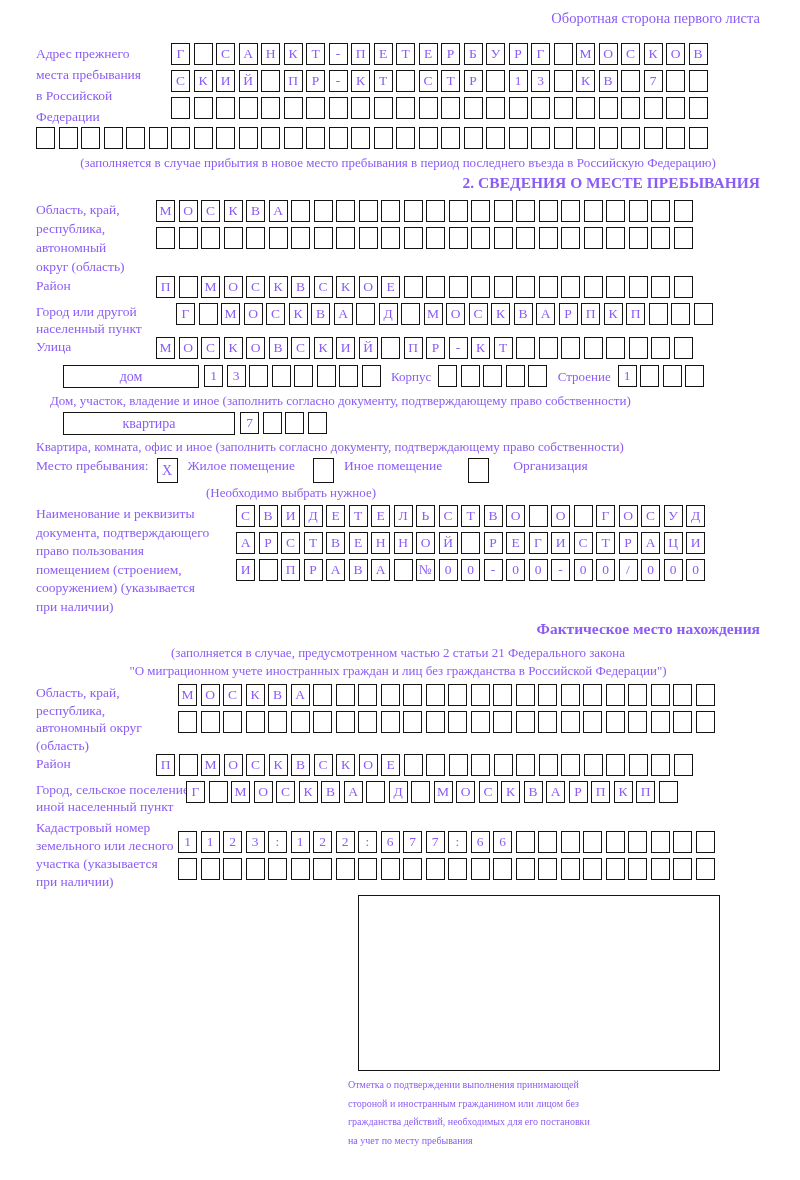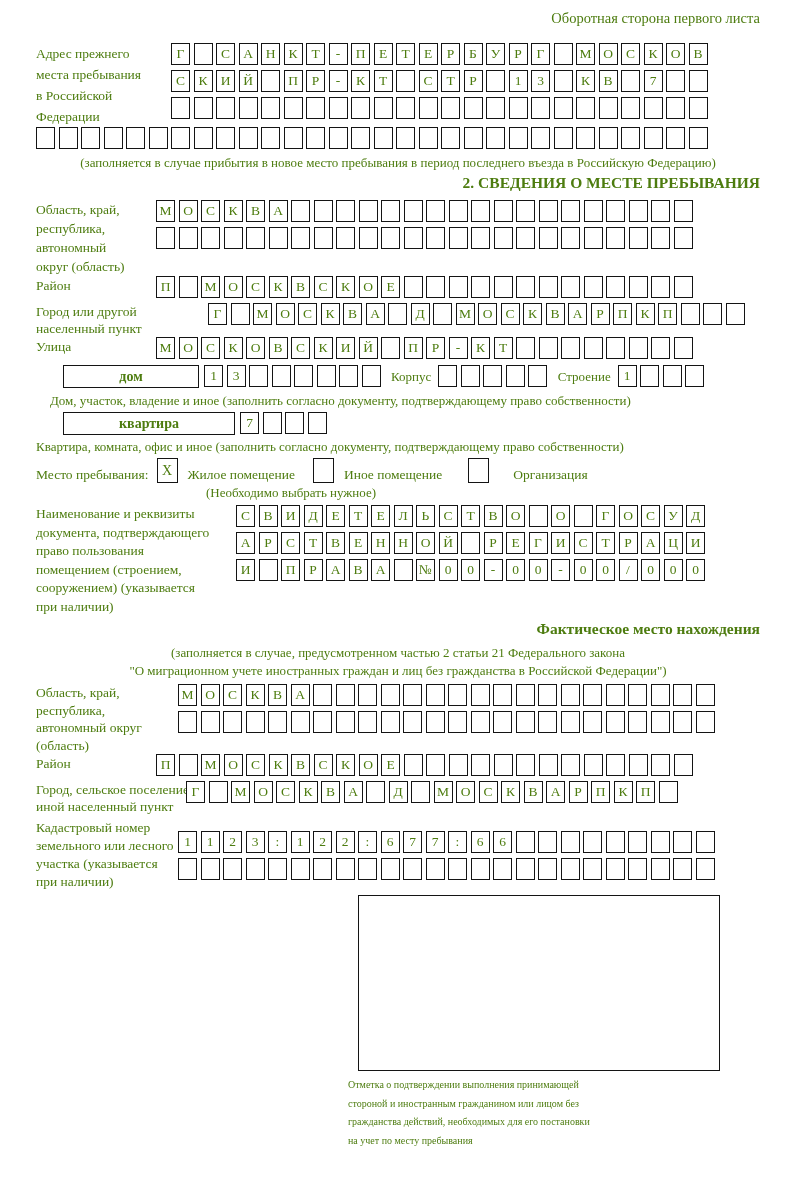--- a/index.html
+++ b/index.html
@@ -1,39 +1,39 @@
 <!DOCTYPE html>
 <html><head>
 <meta charset="utf-8">
 <style>
   html,body{margin:0;padding:0;background:#fff;}
-  .page{width:800px;height:1180px;box-sizing:border-box;background:#fff;color:#4d7c0f;
+  .page{width:800px;height:1180px;box-sizing:border-box;background:#fff;color:#8b5cf6;
         font-family:"Liberation Serif", serif;padding:10px 40px 0 36px;position:relative;overflow:hidden;}
   .back-note{text-align:right;font-size:14.5px;margin-bottom:16px;}
   .field{display:flex;align-items:flex-start;}
   .lbl{font-size:13.5px;flex-shrink:0;line-height:19px;}
   .lbl div{white-space:nowrap;}
   .lh21 div{line-height:21px;}
   .w120{width:120px;} .w135{width:135px;} .w140{width:140px;} .w142{width:142px;}
   .w150{width:150px;} .w200{width:200px;}
   .boxcol{flex:1;}
   .cellrow{display:flex;margin-bottom:5px;}
   .cell{width:17px;height:20px;border:1.5px solid #141414;margin-right:3.5px;flex-shrink:0;
         display:flex;align-items:center;justify-content:center;font-size:13.5px;background:#fff;}
   .caption{font-size:13px;line-height:18px;}
   .center{text-align:center;}
   .sec-title{font-weight:bold;text-align:right;font-size:15.5px;margin:2px 0 8px 0;}
   .widebox{border:1.5px solid #141414;height:21px;display:flex;align-items:center;justify-content:center;
-           font-size:14px;margin-right:5px;flex-shrink:0;background:#fff;font-weight:bold;}
+           font-size:14px;margin-right:5px;flex-shrink:0;background:#fff;}
   .inline-lbl{font-size:13px;line-height:24px;padding:0 7px;white-space:nowrap;}
   .chk{width:19px;height:23px;border:1.5px solid #141414;display:flex;align-items:center;justify-content:center;
        font-size:14px;margin:0 10px 0 8px;flex-shrink:0;background:#fff;}
-  .mesto{display:flex;align-items:flex-end;font-size:13.5px;margin-top:2px;}
+  .mesto{display:flex;align-items:flex-start;font-size:13.5px;margin-top:2px;}
   .hint{font-size:13px;margin:2px 0 4px 170px;width:300px;}
-  .mh76{min-height:76px;} .mh70{min-height:70px;} .mh40{min-height:38px;} .mh34{min-height:34px;gap:32px;}
+  .mh76{min-height:76px;} .mh70{min-height:70px;} .mh40{min-height:38px;} .mh34{min-height:34px;}
   .stamp-rect{width:360px;height:174px;border:1.5px solid #141414;margin:4px 0 0 322px;background:#fff;}
   .stamp-caption{margin:5px 0 0 312px;width:390px;text-align:left;font-size:10px;line-height:18.5px;}
   .mt12{margin-top:12px;}
 </style>
 </head>
 <body>
 
 <div class="page">
 
   <div class="back-note">Оборотная сторона первого листа</div>

